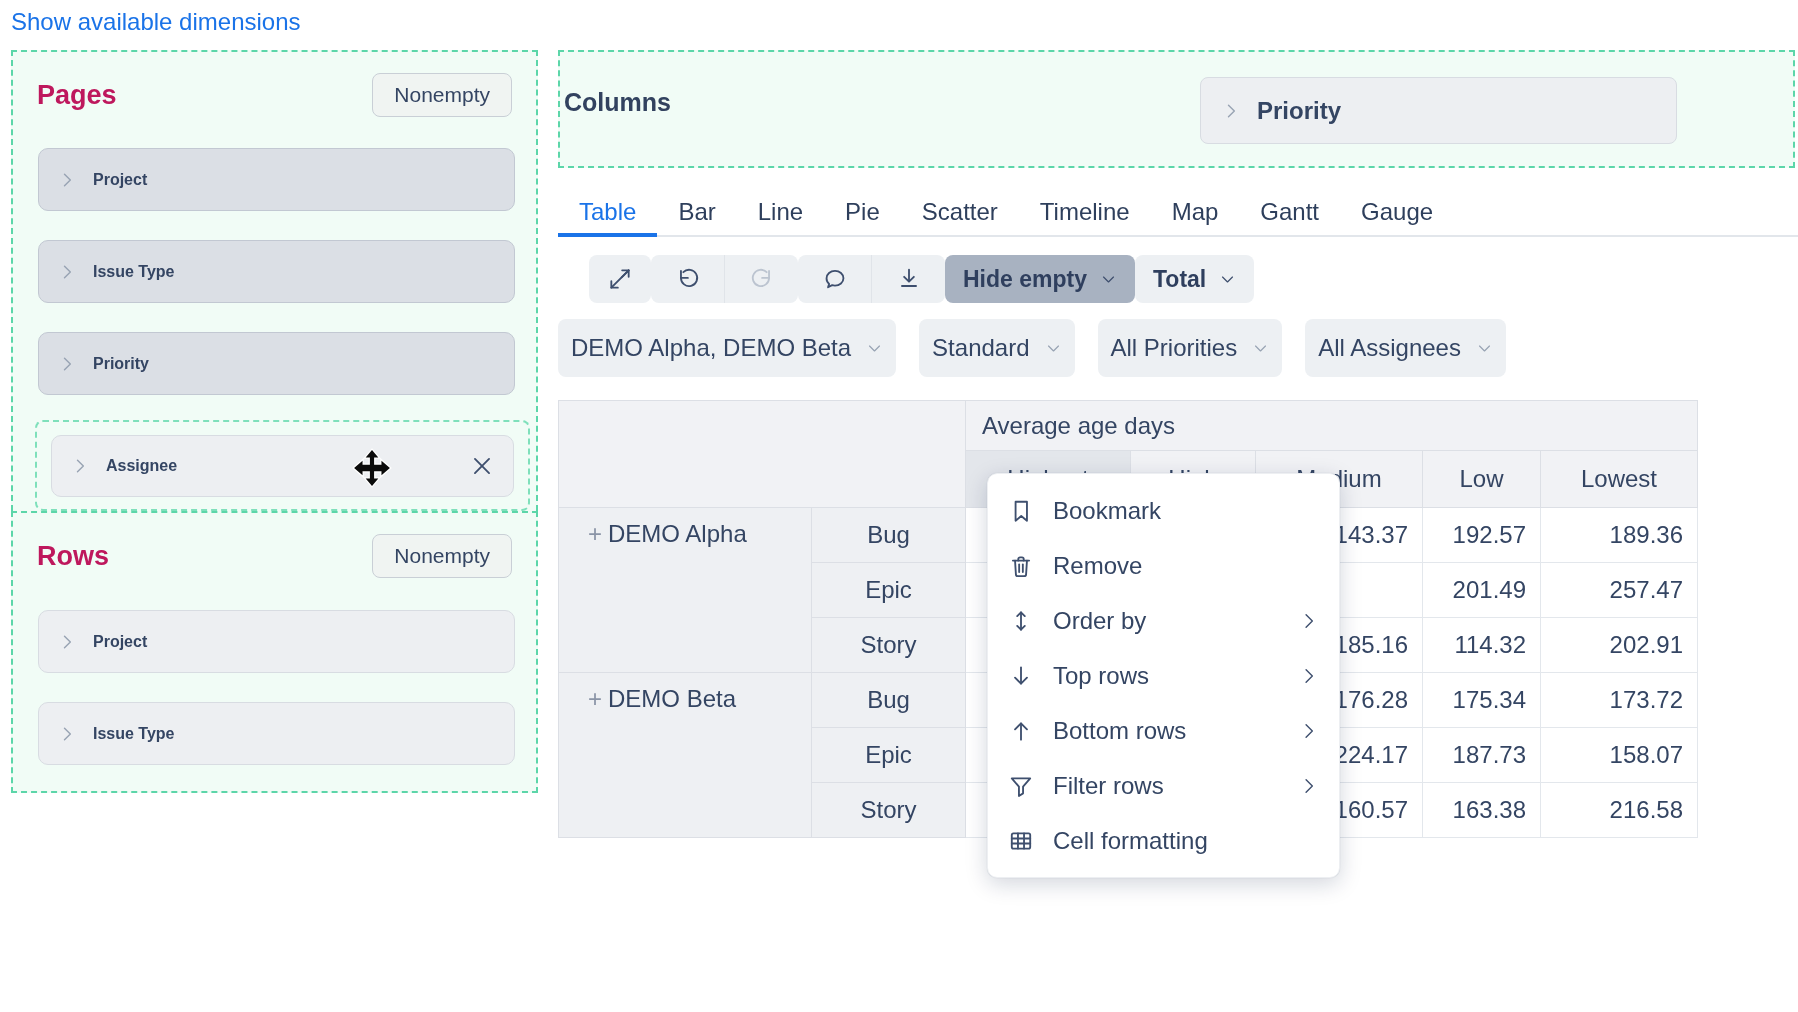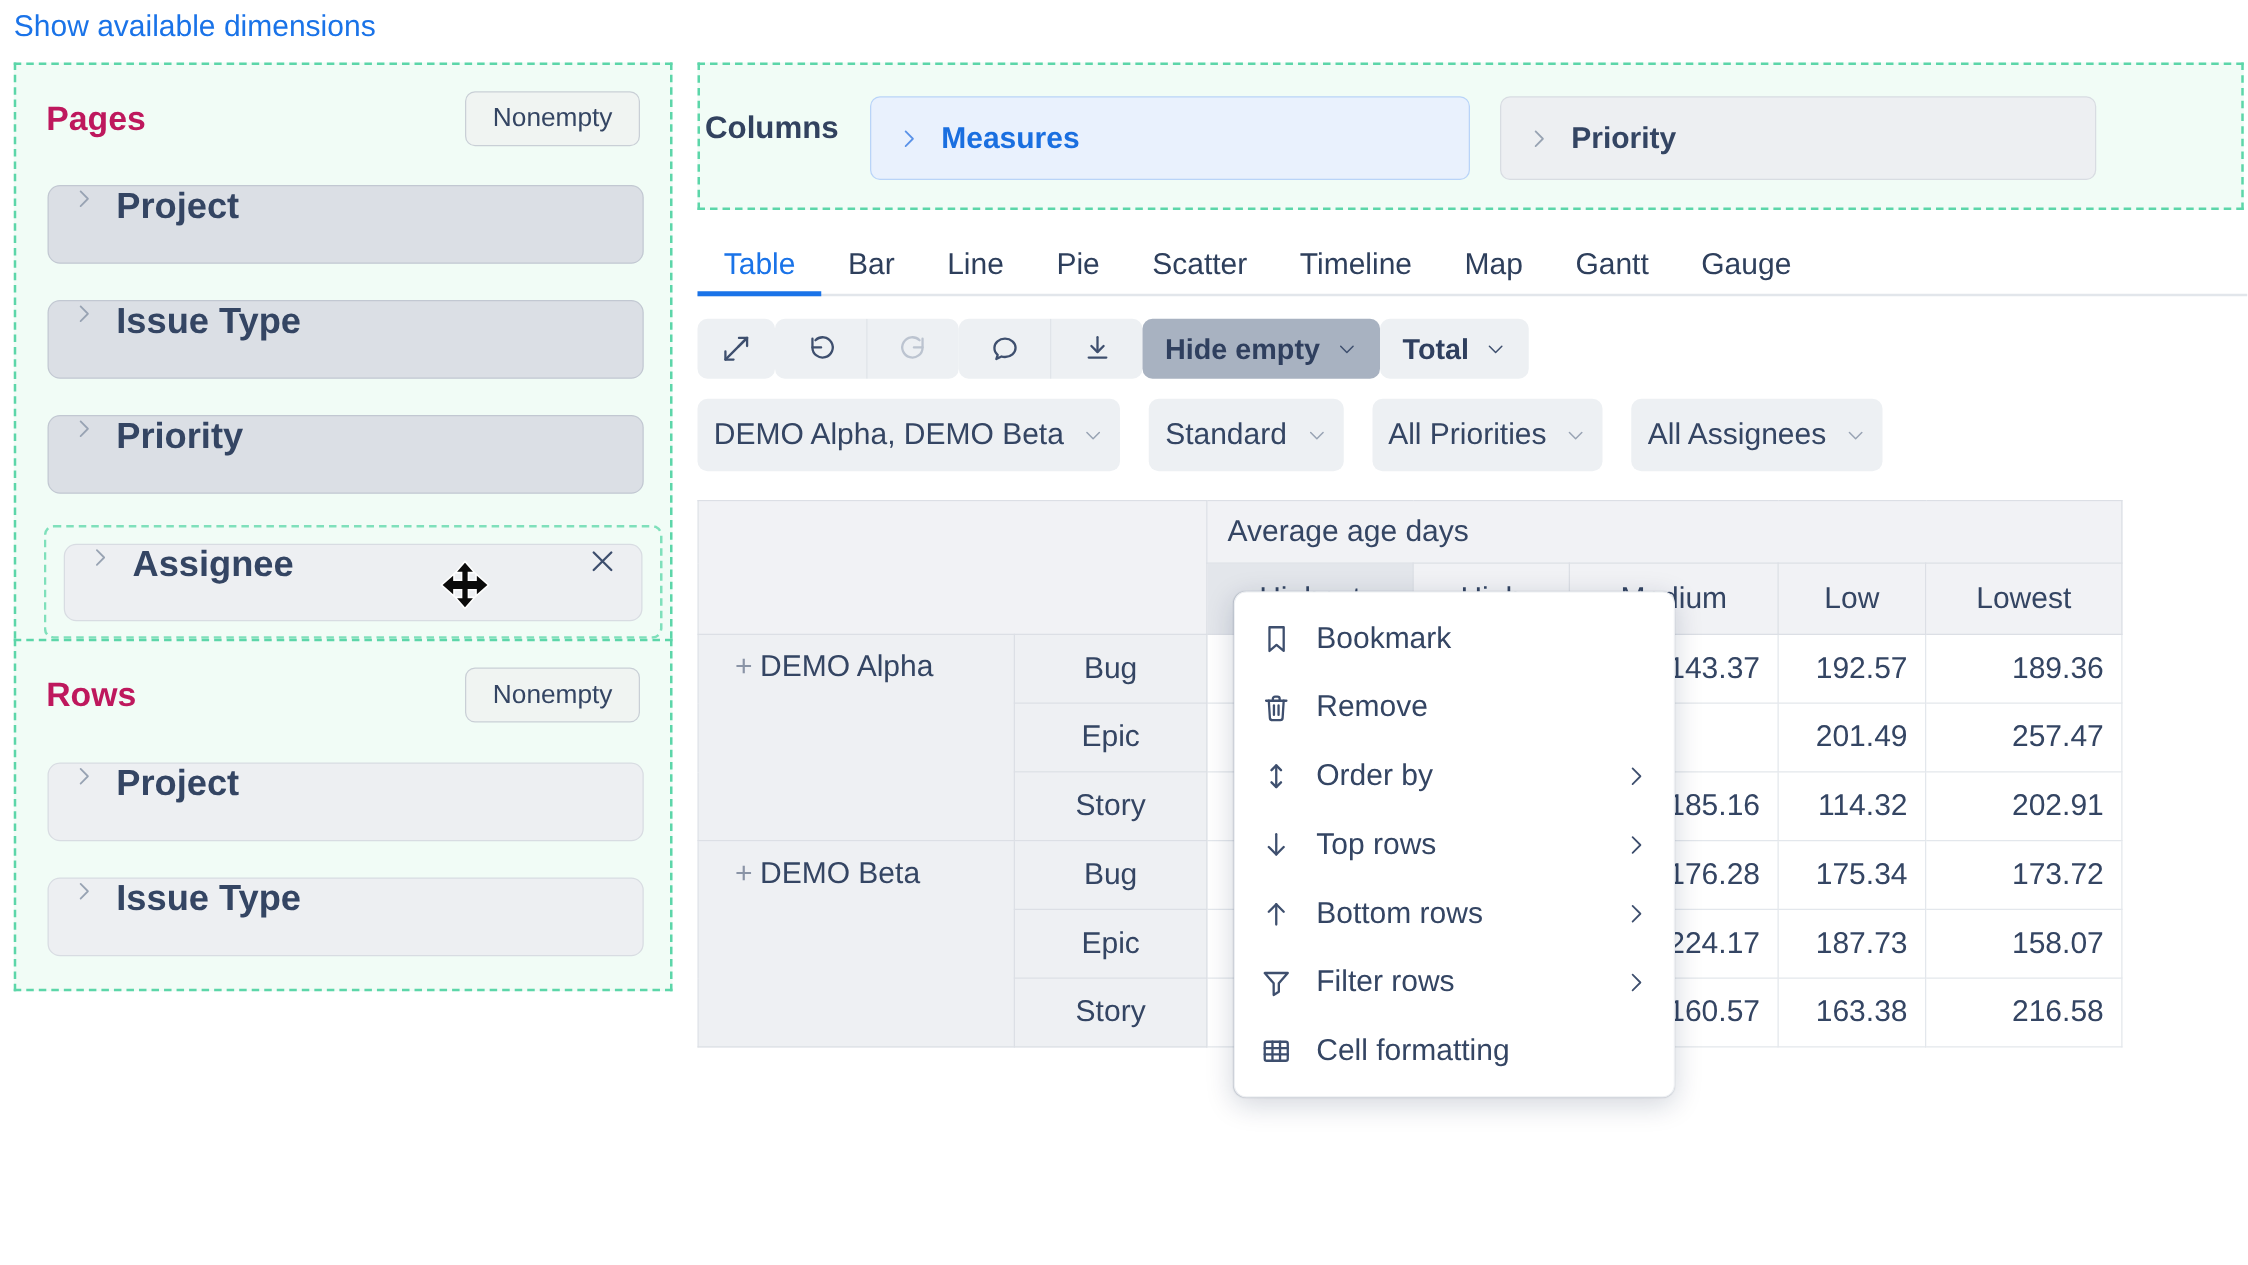--- a/index.html
+++ b/index.html
@@ -25,22 +25,22 @@
   .panel-columns{left:558px;top:50px;width:1237px;height:118px}
 
   .panel-head{position:absolute;left:24px;right:24px;top:20px;height:46px;
     display:flex;align-items:center;justify-content:space-between}
   .panel-title{font-size:27px;font-weight:700;color:#be185d}
   .nonempty-btn{height:44px;padding:0 21px;display:flex;align-items:center;
     background:#f0f4f2;border:1px solid #c9cfd6;border-radius:8px;
     font-size:21px;color:#344563;cursor:pointer}
 
   .dim-item{position:absolute;left:25px;width:477px;height:63px;box-sizing:border-box;
-    border-radius:10px;display:flex;align-items:flex-start;gap:16px;padding:0 18px;
-    font-size:29px;font-weight:600;color:#344563;cursor:grab}
+    border-radius:10px;display:flex;align-items:center;gap:16px;padding:0 18px;
+    font-size:16px;font-weight:600;color:#344563;cursor:grab}
   .dim-item.dark{background:#dbdfe5;border:1px solid #c2c8d2}
   .dim-item.light{background:#edeff2;border:1px solid #d8dce2}
   .chevR{flex:none}
   .grow{flex:1}
 
   .drop-zone{position:absolute;left:22px;top:368px;width:495px;height:91px;box-sizing:border-box;
     border:2px dashed #7fe0bb;border-radius:8px}
   .drop-zone .dim-item{left:14px;top:13px;width:463px;height:62px}
   .close-x{flex:none;cursor:pointer}
   .move-cursor{position:absolute;left:352px;top:448px;z-index:30;pointer-events:none}
@@ -54,21 +54,21 @@
 
   
   .tabs{position:absolute;left:558px;top:188px;width:1240px;height:47px;display:flex;
     border-bottom:2px solid #e2e6eb}
   .tab{padding:0 21px;display:flex;align-items:center;font-size:24px;font-weight:500;
     color:#2e3f5c;cursor:pointer;position:relative;white-space:nowrap}
   .tab.active{color:#1a73e8}
   .tab.active::after{content:"";position:absolute;left:0;right:0;bottom:-2px;height:4px;background:#1a73e8}
 
   
-  .toolbar{position:absolute;left:558px;top:255px;height:48px;display:flex;gap:0;align-items:center}
+  .toolbar{position:absolute;left:589px;top:255px;height:48px;display:flex;gap:0;align-items:center}
   .tbtn{height:48px;background:#edf0f3;border-radius:8px;display:flex;align-items:center;
     justify-content:center;cursor:pointer}
   .tbtn-single{width:62px}
   .tgroup{height:48px;background:#edf0f3;border-radius:8px;display:flex;align-items:stretch;overflow:hidden}
   .tseg{width:73px;display:flex;align-items:center;justify-content:center;cursor:pointer}
   .tseg + .tseg{border-left:1px solid #e0e4e9}
   .tbtn-drop{padding:0 18px;gap:13px;font-size:23px;font-weight:600;color:#2f3f5e}
   .tbtn-hide{background:#a8b2c1}
   .tbtn-total{background:#edf0f3}
 
@@ -158,26 +158,20 @@
   <div class="dim-item light" style="top:189px">
     <svg class="ico lite chevR" width="20" height="20" viewBox="0 0 24 24">
         <path d="M9 5l7 7-7 7"></path>
       </svg>
     <span>Issue Type</span>
   </div>
 </div>
 
 <div class="panel panel-columns">
   <span class="col-title">Columns</span>
-  <div class="chip chip-measures">
-    <svg class="ico blue chevR" width="20" height="20" viewBox="0 0 24 24">
-        <path d="M9 5l7 7-7 7"></path>
-      </svg>
-    <span>Measures</span>
-  </div>
   <div class="chip chip-priority">
     <svg class="ico lite chevR" width="20" height="20" viewBox="0 0 24 24">
         <path d="M9 5l7 7-7 7"></path>
       </svg>
     <span>Priority</span>
   </div>
 </div>
 
 <div class="tabs">
   <div class="tab active">Table</div>

